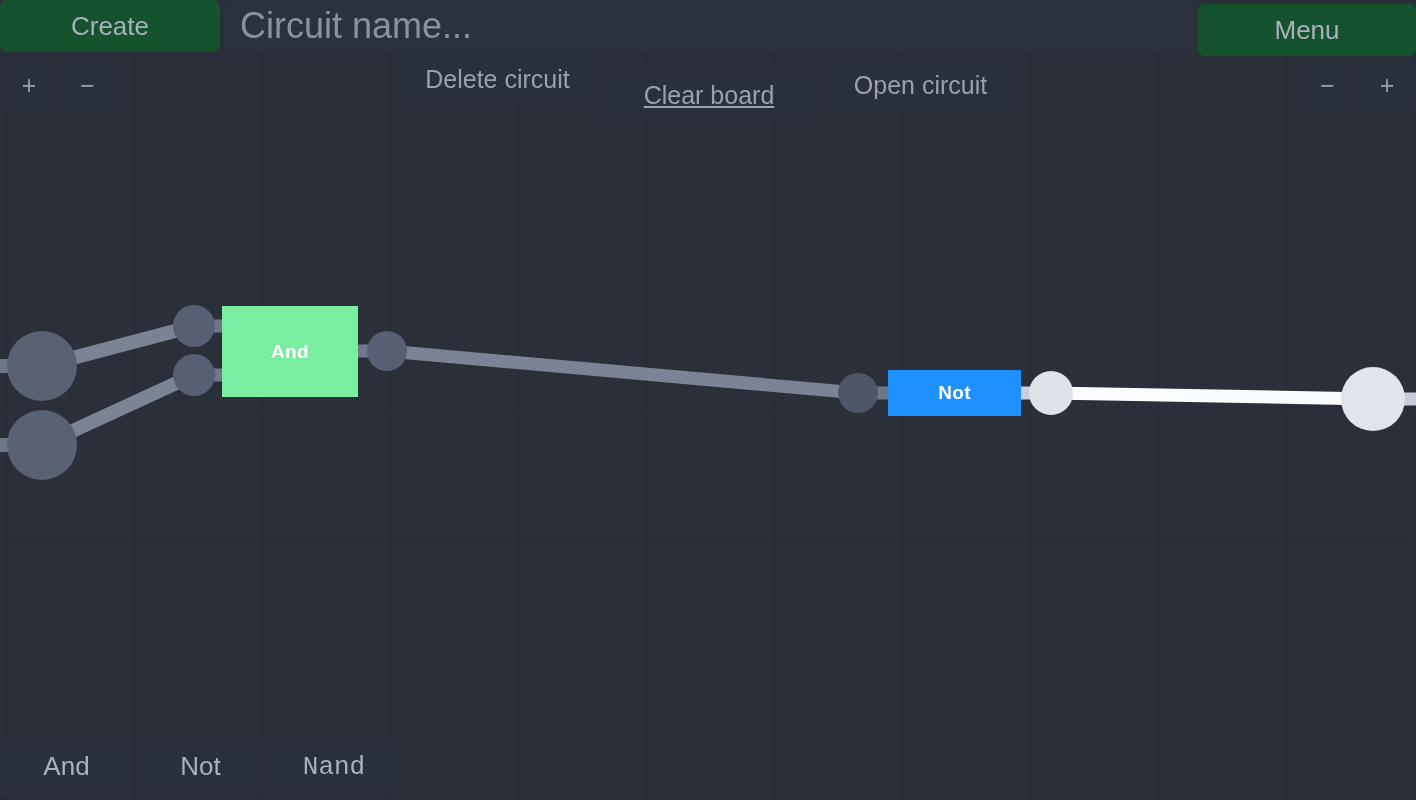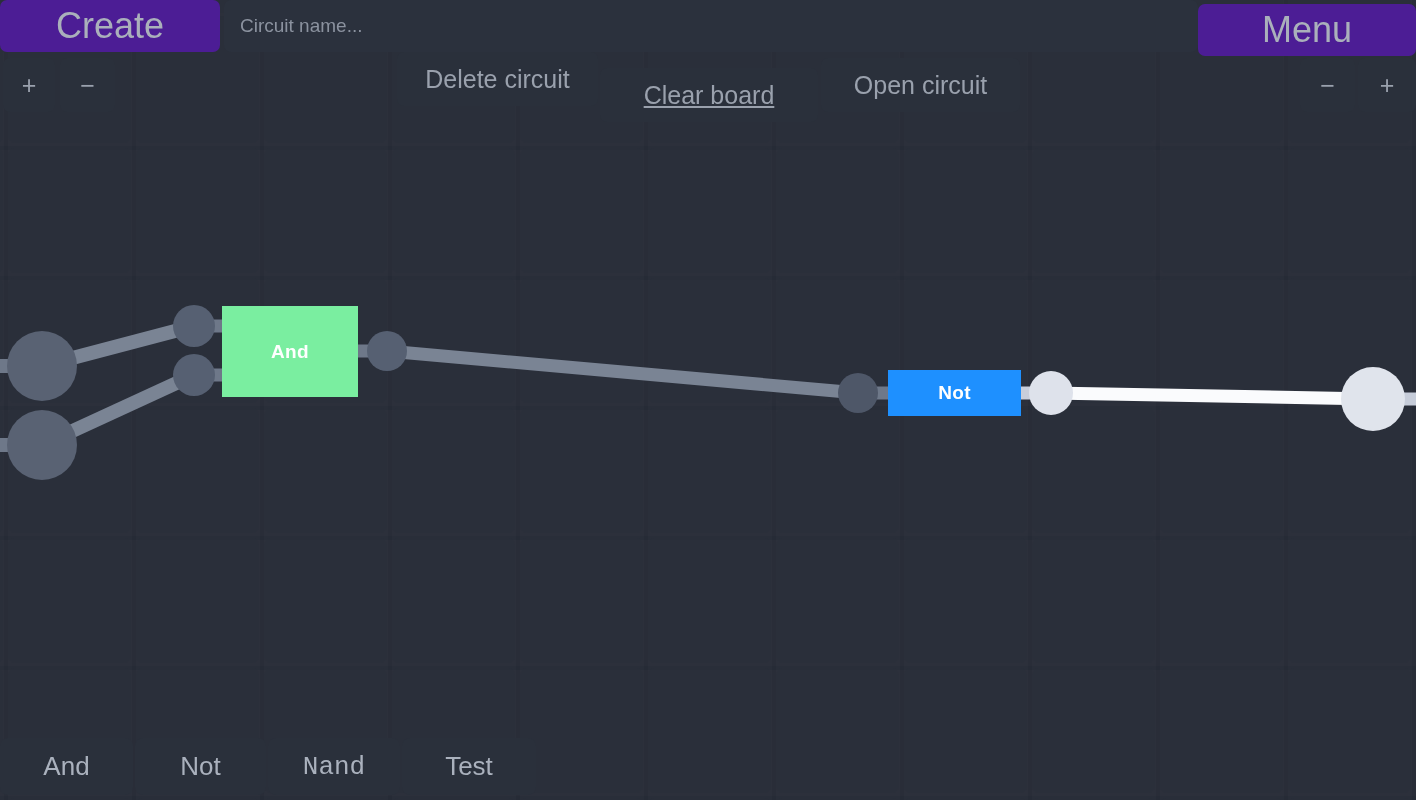--- a/index.html
+++ b/index.html
@@ -64,26 +64,26 @@
   }
   .node {
     position: absolute;
     border-radius: 50%;
     box-sizing: border-box;
   }
 
   
   .tbtn {
     position: absolute;
-    background: #4c1d95;
+    background: #14532d;
     border: none;
     border-radius: 7px;
     color: #aab0bb;
     font-family: "Liberation Sans", sans-serif;
-    font-size: 36px;
+    font-size: 26px;
     display: flex;
     align-items: center;
     justify-content: center;
     box-sizing: border-box;
     padding: 0;
     cursor: pointer;
     white-space: nowrap;
   }
   .tbtn2 {
     position: absolute;
@@ -101,21 +101,21 @@
     cursor: pointer;
     white-space: nowrap;
   }
   #name-input {
     position: absolute;
     background: #2b313d;
     border: none;
     border-radius: 7px;
     color: #c3c9d4;
     font-family: "Liberation Sans", sans-serif;
-    font-size: 19px;
+    font-size: 36px;
     padding: 0 16px;
     box-sizing: border-box;
     outline: none;
   }
   #name-input::placeholder {
     color: #8b929f;
     opacity: 1;
   }
 
   
@@ -324,16 +324,15 @@
 
     <button class="tbtn2 small" style="left:1300px; top:58px; width:55px; height:54px;">−</button>
 
     <button class="tbtn2 small" style="left:1358px; top:58px; width:58px; height:54px;">+</button>
   </div>
 
   <div id="bottom-bar">
     <button class="bbtn" style="left:0px; top:0px; width:133px; height:57px;">And</button>
     <button class="bbtn" style="left:135px; top:0px; width:131px; height:57px;">Not</button>
     <button class="bbtn" style="left:268px; top:0px; width:132px; height:57px;font-family:Liberation Mono, monospace;">Nand</button>
-    <button class="bbtn" style="left:402px; top:0px; width:134px; height:57px;">Test</button>
   </div>
 
 </div>
 
 </body></html>

